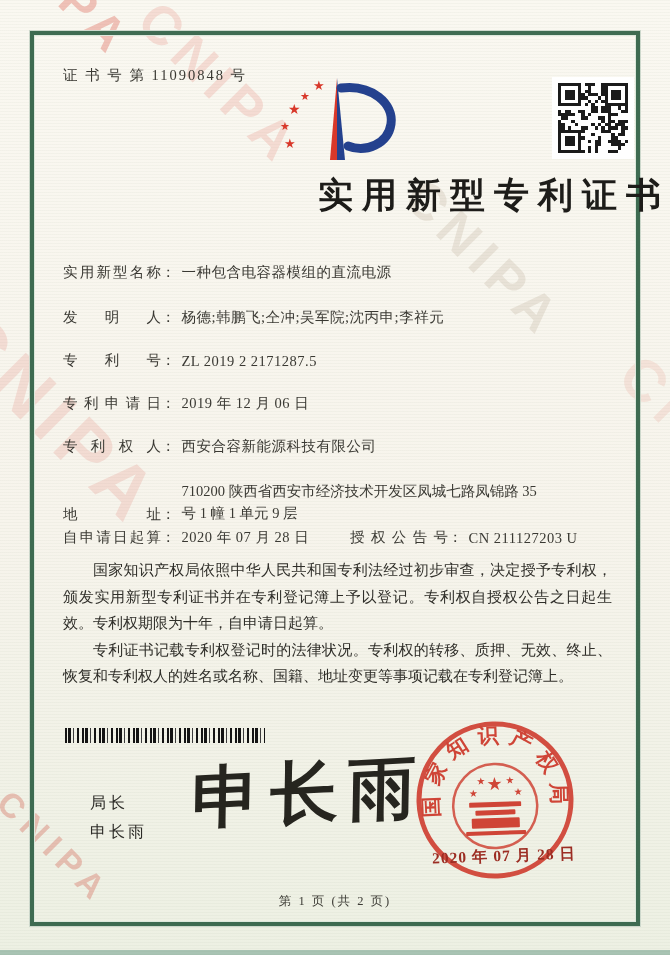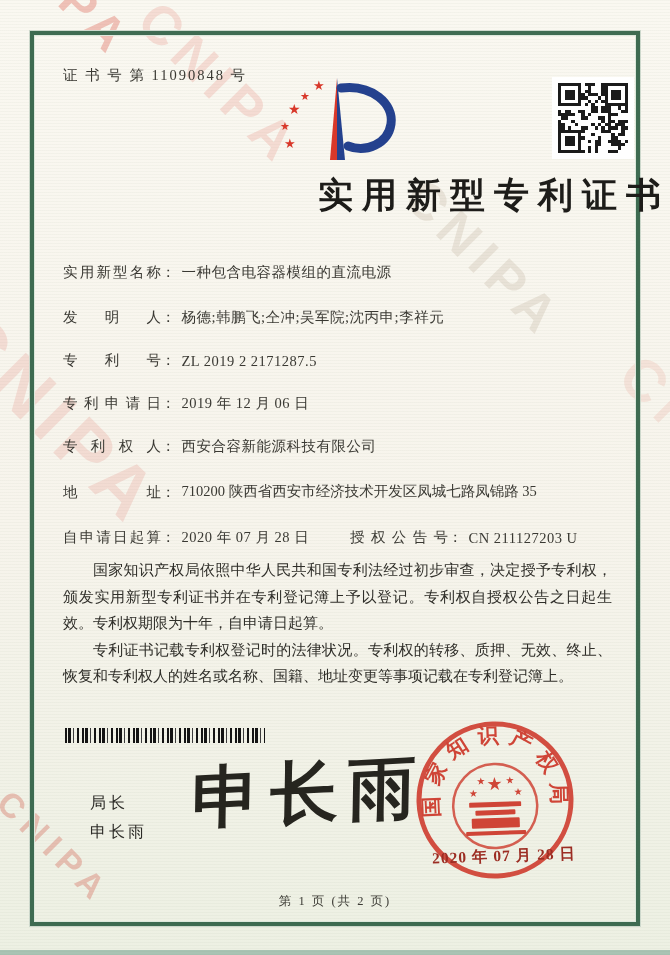--- a/index.html
+++ b/index.html
@@ -561,20 +561,21 @@
   <div class="row r-ptee">
     <span class="flabel">专利权人</span>
       <span class="fcolon">：</span>
     <span class="fvalue">西安合容新能源科技有限公司</span>
   </div>
   <div class="row r-addr">
     <span class="flabel">地址</span>
       <span class="fcolon">：</span>
     <span class="addr-lines">
       <div>710200 陕西省西安市经济技术开发区凤城七路凤锦路 35</div>
+      <div>号 1 幢 1 单元 9 层</div>
     </span>
   </div>
   <div class="row r-grant">
     <span class="flabel">自申请日起算</span>
       <span class="fcolon">：</span>
     <span class="fvalue">2020 年 07 月 28 日</span>
   </div>
   <div class="row grant-right">
     <span class="flabel">授权公告号</span>
       <span class="fcolon">：</span>

